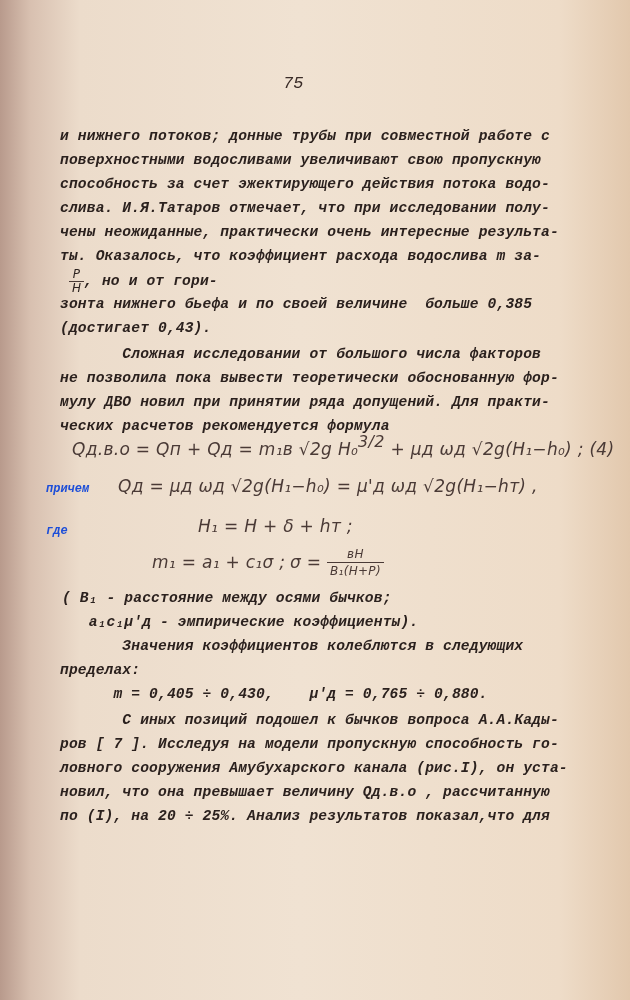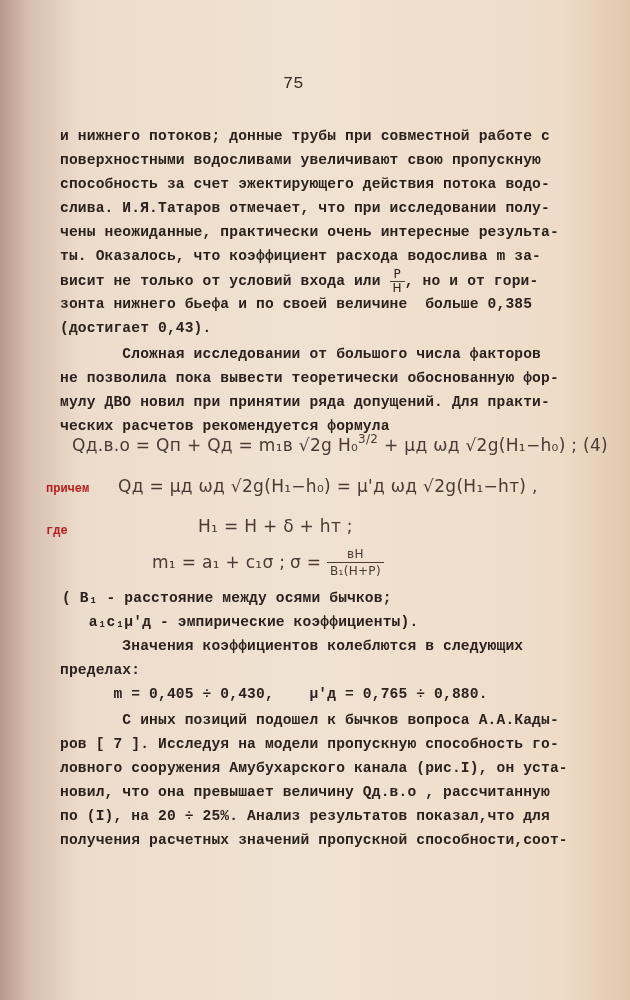--- a/index.html
+++ b/index.html
@@ -3,49 +3,49 @@
   <meta charset="utf-8">
   <style>
     html, body { margin: 0; padding: 0; }
     body {
       width: 630px; height: 1000px; overflow: hidden;
       background: linear-gradient(90deg, #b89a8c 0px, #d8c0b0 30px, #ecdccb 80px, #f0e2d2 300px, #eedcc8 560px, #e2c8ad 630px);
       font-family: "Liberation Mono", "DejaVu Sans Mono", monospace;
       color: #2a1f1c;
       position: relative;
     }
-    .page { position: absolute; left: 0; top: 0; width: 630px; height: 904px; }
+    .page { position: absolute; left: 0; top: 0; width: 630px; height: 904px; font-style: italic; }
     .pnum { position: absolute; top: 74px; left: 283px; font-size: 17px; color: #3a2c28; }
     .line {
       position: absolute; left: 60px; font-size: 14.6px; white-space: pre;
       font-weight: bold; letter-spacing: 0.15px; color: #2b211e;
     }
     .math {
       position: absolute; font-family: "DejaVu Sans", sans-serif; font-weight: normal;
       font-size: 17px; color: #4a3a36; white-space: pre; letter-spacing: 0.3px;
     }
-    .label { position: absolute; left: 46px; font-size: 12px; font-weight: bold; color: #b91c1c; }
+    .label { position: absolute; left: 46px; font-size: 12px; font-weight: bold; color: #1d4ed8; }
     .frac { display: inline-block; vertical-align: middle; text-align: center; font-size: 12px; line-height: 13px; }
     .frac .num { display: block; border-bottom: 1px solid #4a3a36; padding: 0 3px; }
     .frac .den { display: block; padding: 0 3px; }
-    .sup { font-size: 12px; vertical-align: 8px; }
+    .sup { font-size: 16px; vertical-align: 8px; }
   </style>
 </head>
 <body>
 
 <div class="page">
   <div class="pnum">75</div>
 
   <div class="line" style="top:128px">и нижнего потоков; донные трубы при совместной работе с</div>
   <div class="line" style="top:152px">поверхностными водосливами увеличивают свою пропускную</div>
   <div class="line" style="top:176px">способность за счет эжектирующего действия потока водо-</div>
   <div class="line" style="top:200px">слива. И.Я.Татаров отмечает, что при исследовании полу-</div>
   <div class="line" style="top:224px">чены неожиданные, практически очень интересные результа-</div>
   <div class="line" style="top:248px">ты. Оказалось, что коэффициент расхода водослива m за-</div>
-  <div class="line" style="top:268px"><span>висит не только от условий входа или</span> <span class="frac" style="font-family:'DejaVu Sans',sans-serif;font-weight:normal"><span class="num">P</span><span class="den">H</span></span><span>, но и от гори-</span></div>
+  <div class="line" style="top:268px"> <span class="frac" style="font-family:'DejaVu Sans',sans-serif;font-weight:normal"><span class="num">P</span><span class="den">H</span></span><span>, но и от гори-</span></div>
   <div class="line" style="top:296px">зонта нижнего бьефа и по своей величине  больше 0,385</div>
   <div class="line" style="top:320px">(достигает 0,43).</div>
 
   <div class="line" style="top:346px">       Сложная исследовании от большого числа факторов</div>
   <div class="line" style="top:370px">не позволила пока вывести теоретически обоснованную фор-</div>
   <div class="line" style="top:394px">мулу ДВО новил при принятии ряда допущений. Для практи-</div>
   <div class="line" style="top:418px">ческих расчетов рекомендуется формула</div>
 
   <div class="math" style="top:432px;left:72px"><span>Qд.в.о = Qп + Qд = m₁в √2g H₀</span><span class="sup">3/2</span><span> + μд ωд √2g(H₁−h₀) ; (4)</span></div>
 
@@ -62,14 +62,13 @@
 
   <div class="line" style="top:638px">       Значения коэффициентов колеблются в следующих</div>
   <div class="line" style="top:662px">пределах:</div>
   <div class="line" style="top:686px">      m = 0,405 ÷ 0,430,    μ'д = 0,765 ÷ 0,880.</div>
 
   <div class="line" style="top:712px">       С иных позиций подошел к бычков вопроса А.А.Кады-</div>
   <div class="line" style="top:736px">ров [ 7 ]. Исследуя на модели пропускную способность го-</div>
   <div class="line" style="top:760px">ловного сооружения Амубухарского канала (рис.I), он уста-</div>
   <div class="line" style="top:784px">новил, что она превышает величину Qд.в.о , рассчитанную</div>
   <div class="line" style="top:808px">по (I), на 20 ÷ 25%. Анализ результатов показал,что для</div>
-  <div class="line" style="top:832px">получения расчетных значений пропускной способности,соот-</div>
 </div>
 
 </body></html>

